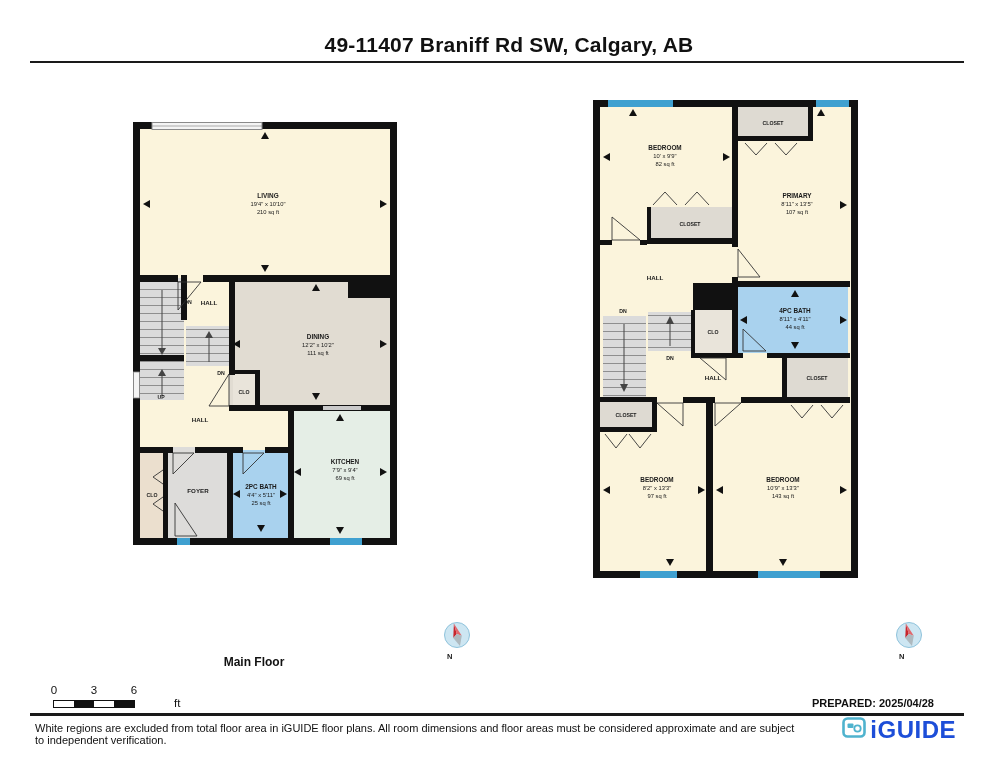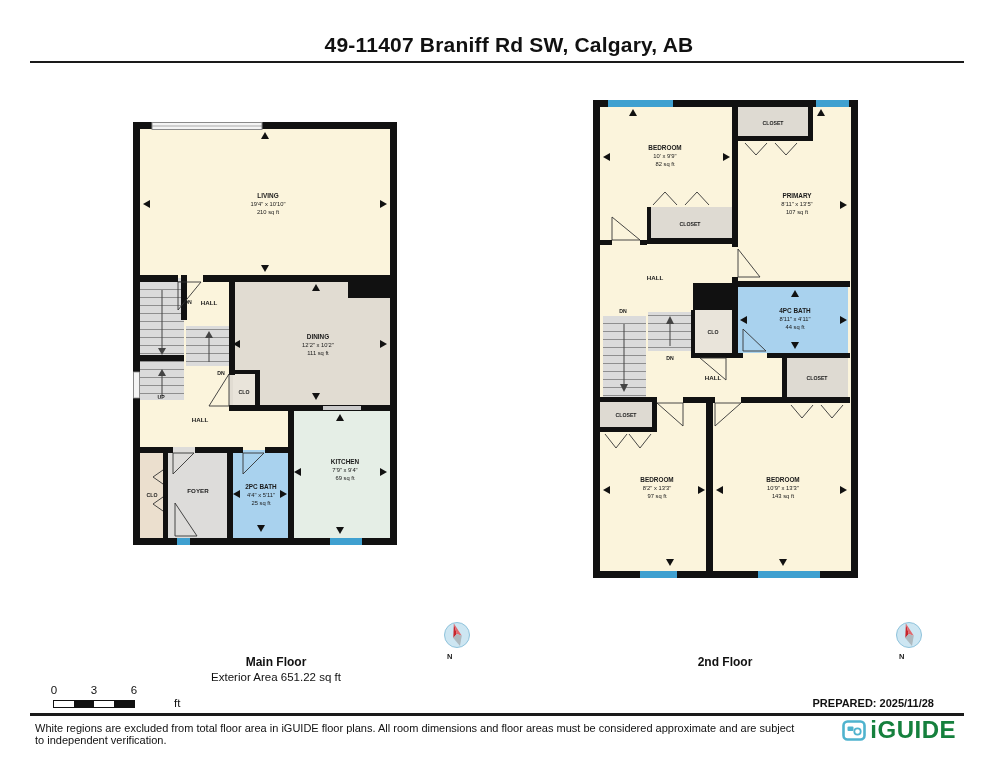--- a/index.html
+++ b/index.html
@@ -21,21 +21,21 @@
   .scalebar{left:50px;top:684px;width:130px;height:30px;}
   .scalebar .num{position:absolute;top:0;font-size:11.5px;transform:translateX(-50%);}
   .scalebar .bar{position:absolute;left:3px;top:16px;width:80px;height:6px;border:1px solid #111;display:flex;}
   .scalebar .bar i{flex:1;display:block;}
   .scalebar .bar i:nth-child(odd){background:#fff;}
   .scalebar .bar i:nth-child(even){background:#111;}
   .scalebar .unit{position:absolute;left:92px;top:13px;font-size:11.5px;margin-left:32px;}
   .prepared{right:60px;top:697px;font-size:11px;font-weight:600;}
   .rule-bottom{top:713px;left:30px;width:934px;height:3px;background:#1a1a1a;}
   .disclaimer{left:35px;top:722px;width:760px;font-size:11px;}
-  .brand{right:38px;top:716px;display:flex;align-items:center;gap:4px;color:#15803d;}
+  .brand{right:38px;top:716px;display:flex;gap:4px;color:#1d4ed8;}
   .brand .btxt{font-size:24px;font-weight:600;letter-spacing:.5px;}
 </style>
 </head>
 <body>
 
 <div class="page">
 
   <div class="abs title">49-11407 Braniff Rd SW, Calgary, AB</div>
   <div class="abs rule-top"></div>
 
@@ -286,42 +286,40 @@
   <svg class="abs" style="left:892px;top:619px;" width="34" height="42" viewBox="0 0 34 42">
     <circle cx="17" cy="16" r="12.5" fill="#CDE6F2" stroke="#8FC3DC" stroke-width="1"></circle>
     <g transform="rotate(-15 17 16)">
       <polygon points="17,4 12.6,18 17,15" fill="#C8252C"></polygon>
       <polygon points="17,4 21.4,18 17,15" fill="#E2676C"></polygon>
       <polygon points="12.6,18 17,15 21.4,18 17,27.5" fill="#AEB9BF"></polygon>
     </g>
     <text x="7" y="40" font-size="7.5" font-weight="bold" fill="#333">N</text>
   </svg>
 
-  <div class="abs caption" style="left:156px;top:655px;text-align:center;">
+  <div class="abs caption" style="left:134px;top:655px;text-align:center;">
     <div class="c1">Main Floor</div>
-    <div class="c2">Exterior Area 651.22 sq ft</div>
   </div>
   <div class="abs caption" style="left:605px;top:655px;">
-    <div class="c1">2nd Floor</div>
   </div>
 
   <div class="abs scalebar">
     <span class="num" style="left:4px;">0</span>
     <span class="num" style="left:44px;">3</span>
     <span class="num" style="left:84px;">6</span>
     <div class="bar">
         <i></i>
         <i></i>
         <i></i>
         <i></i>
       </div>
     <span class="unit">ft</span>
   </div>
 
-  <div class="abs prepared">PREPARED: 2025/11/28</div>
+  <div class="abs prepared">PREPARED: 2025/04/28</div>
   <div class="abs rule-bottom"></div>
   <div class="abs disclaimer">White regions are excluded from total floor area in iGUIDE floor plans. All room dimensions and floor areas must be considered approximate and are subject to independent verification.</div>
 
   <div class="abs brand">
     <svg width="24" height="23" viewBox="0 0 24 23">
       <rect x="1.5" y="2.5" width="21" height="18" rx="4" fill="none" stroke="#4FB3CE" stroke-width="2.6"></rect>
       <rect x="5.5" y="7.5" width="6" height="4.5" rx="1" fill="#4FB3CE"></rect>
       <circle cx="15.5" cy="12.5" r="3.2" fill="none" stroke="#4FB3CE" stroke-width="1.8"></circle>
     </svg>
     <span class="btxt">iGUIDE</span>

